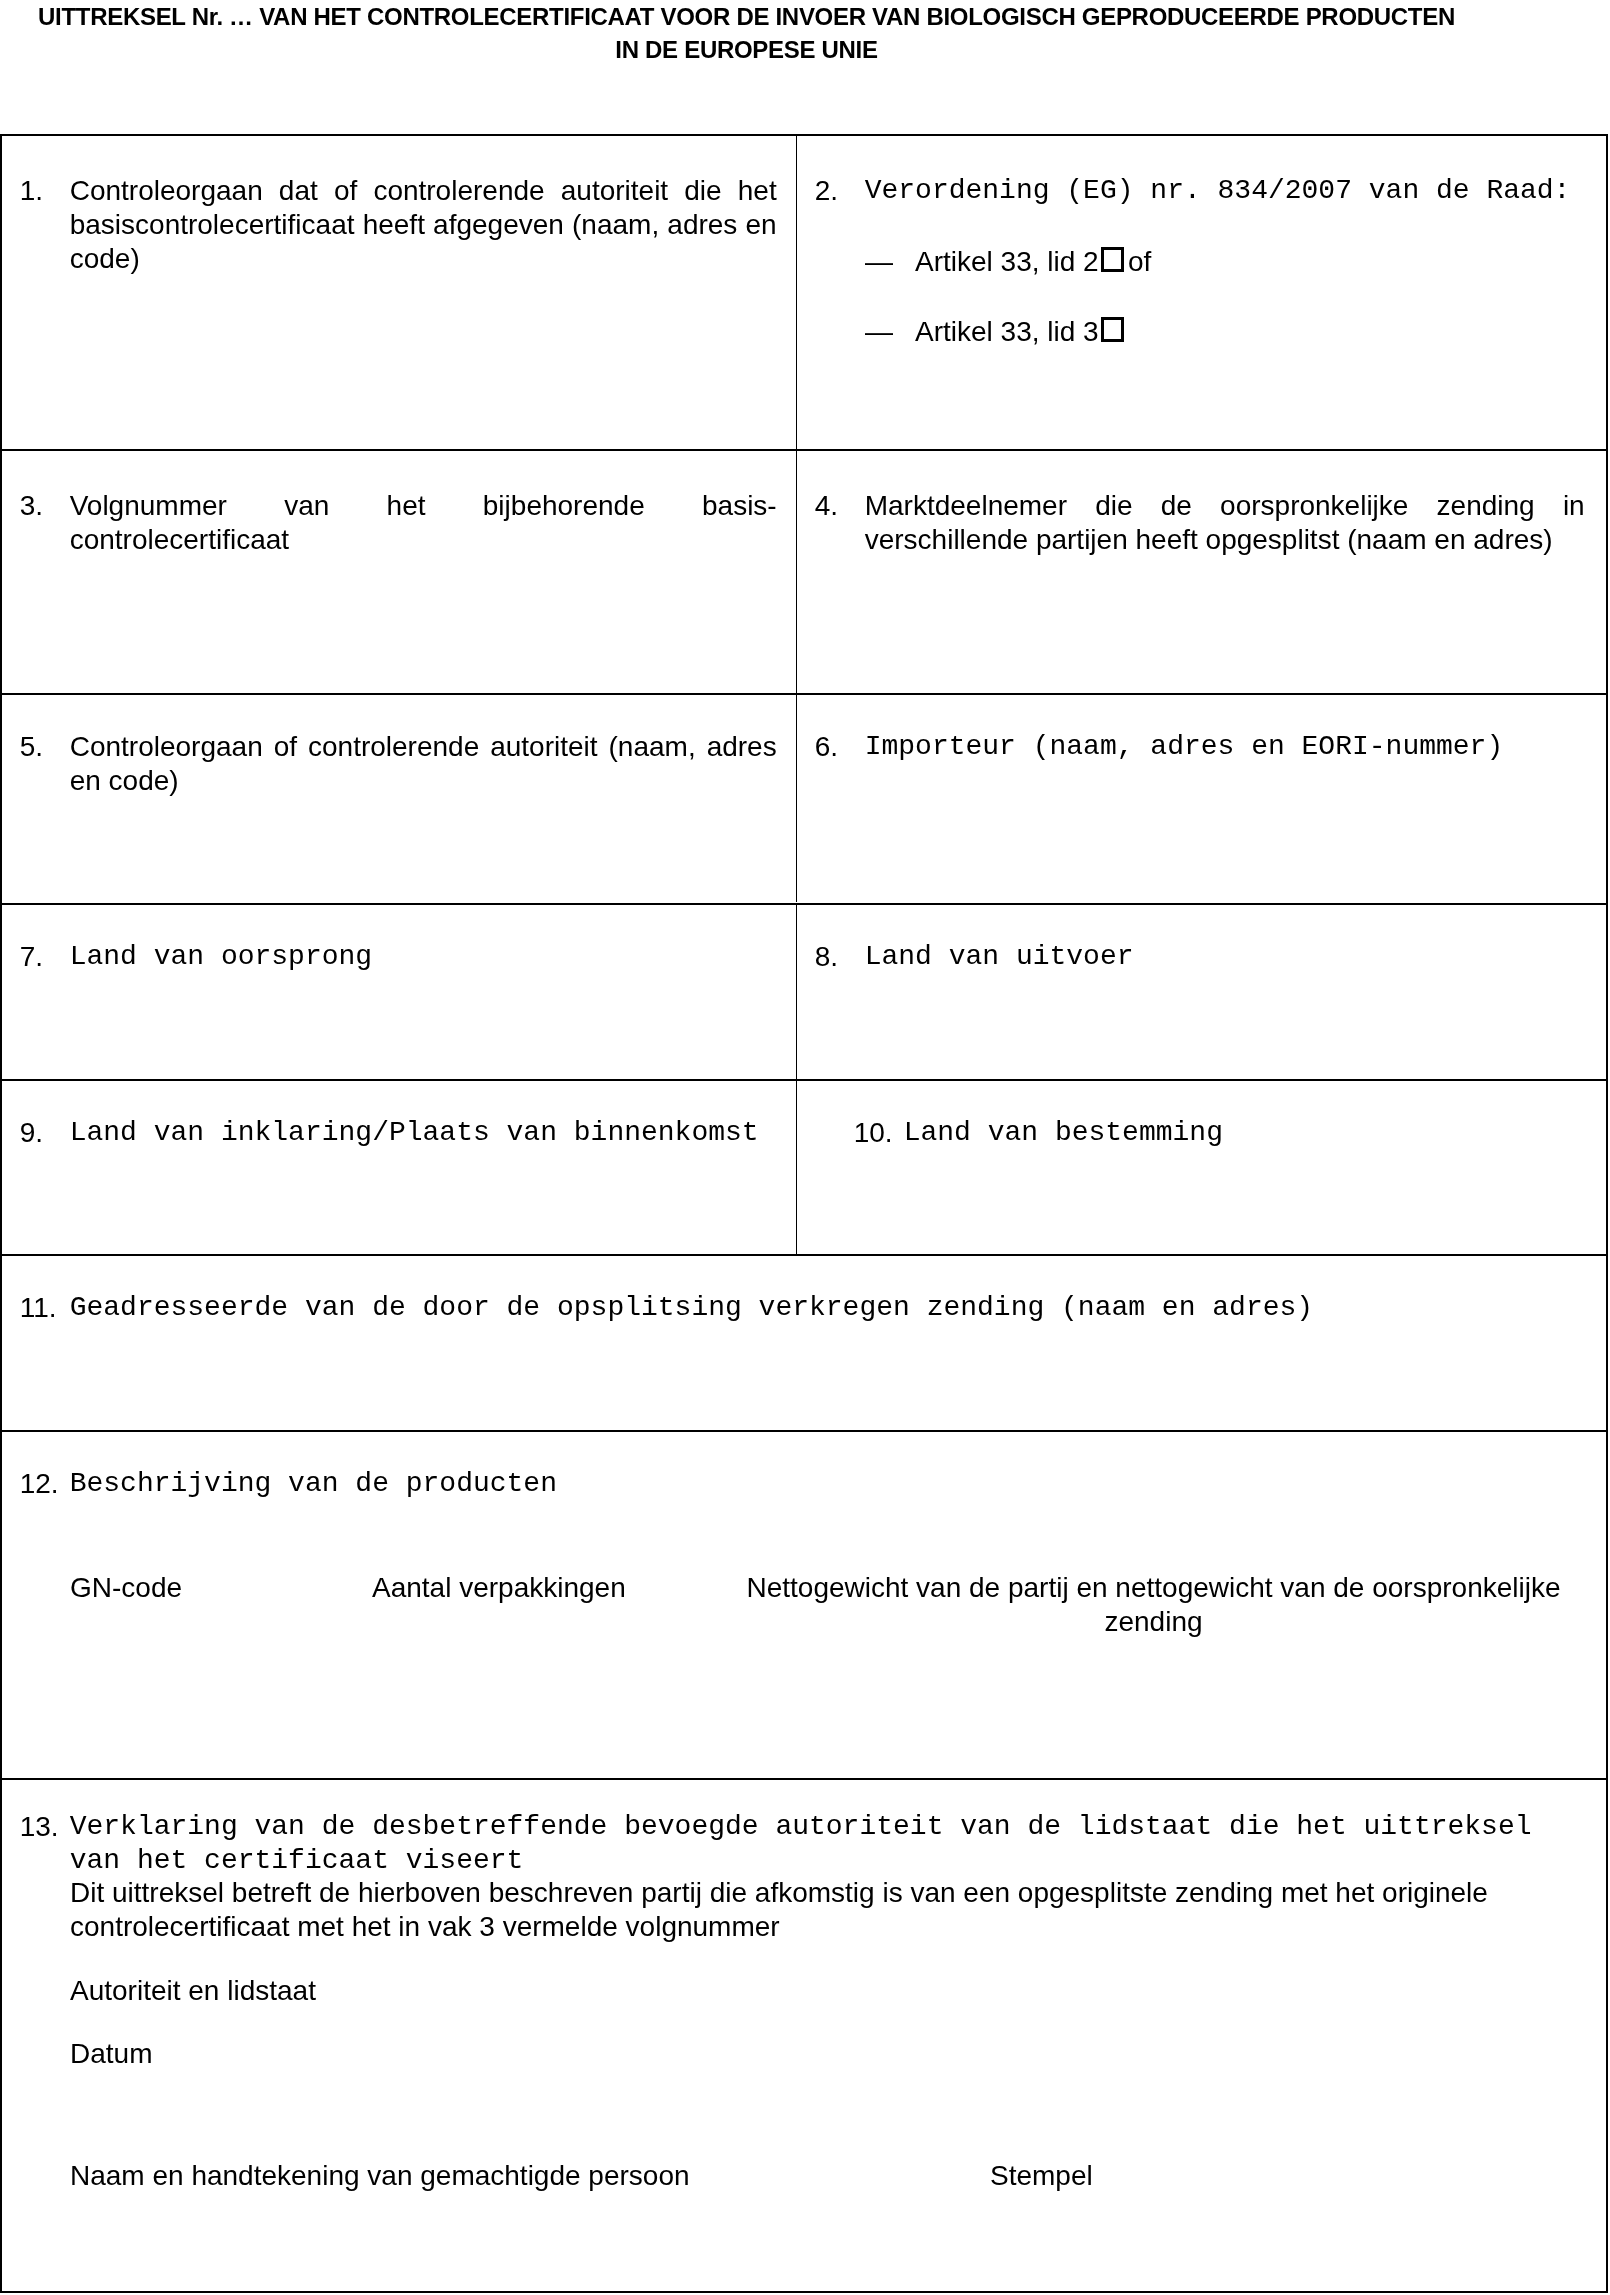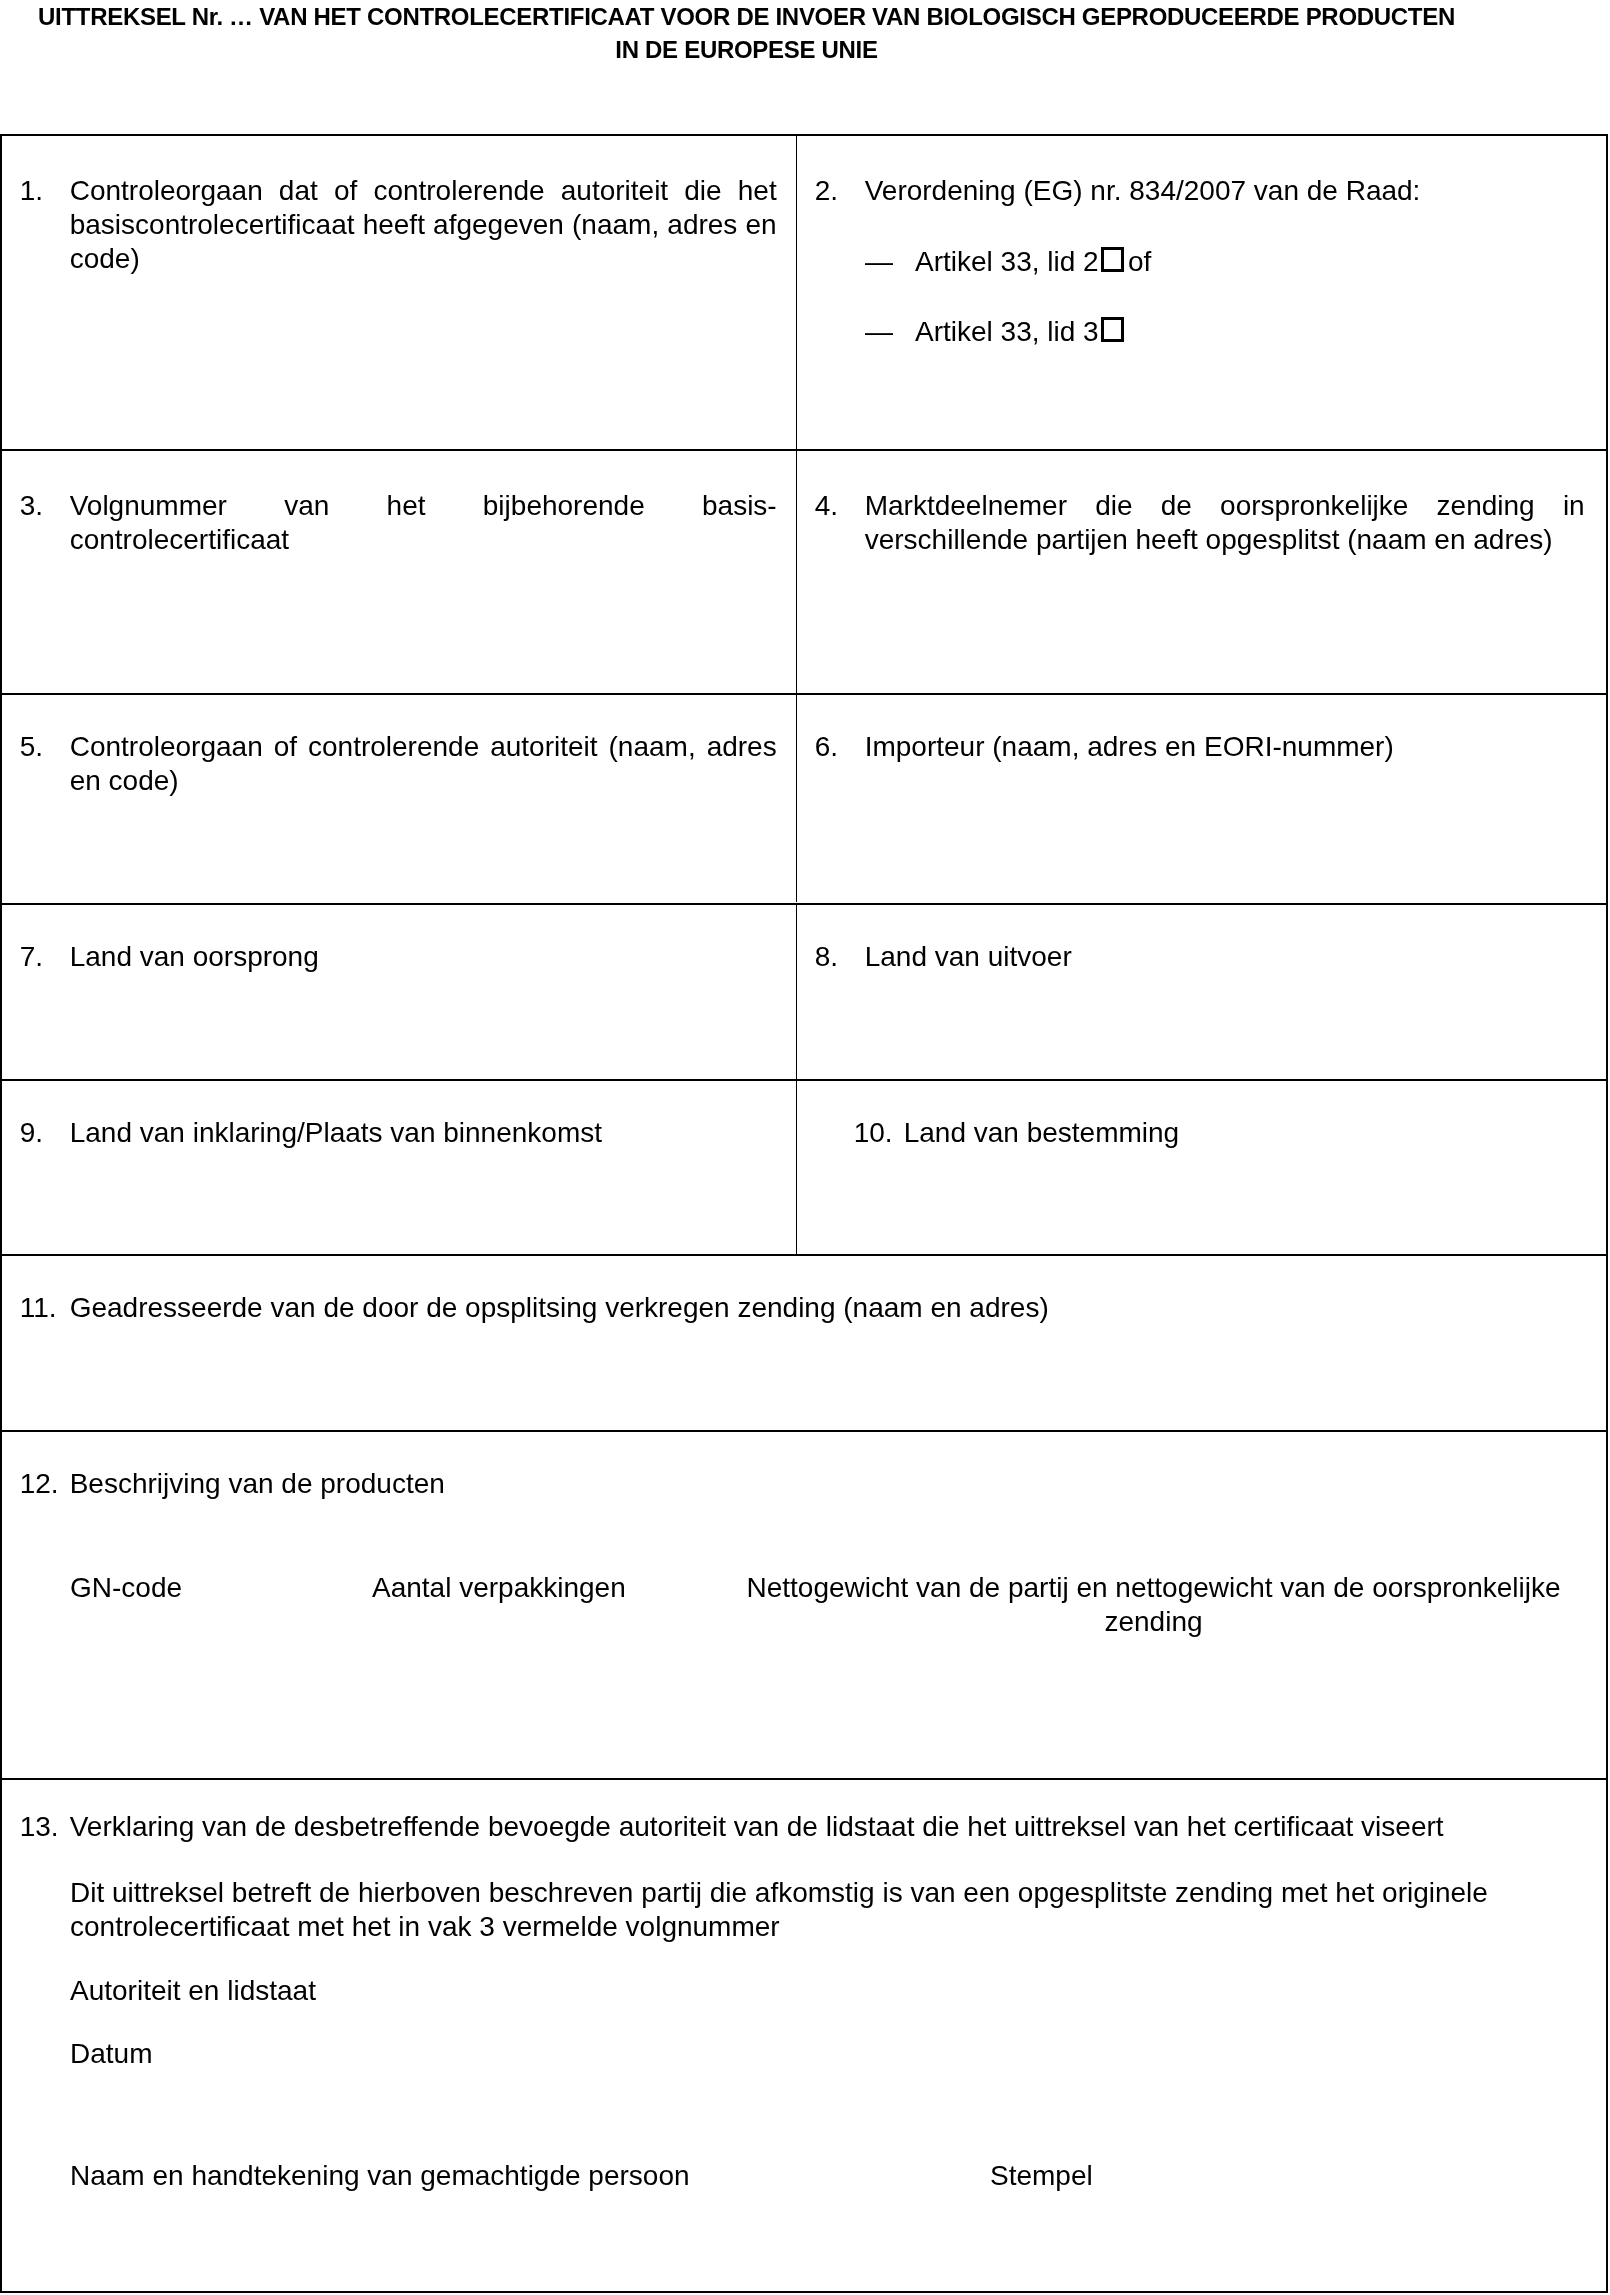--- a/index.html
+++ b/index.html
@@ -13,21 +13,21 @@
           border:2.5px solid #000; border-right-width:2.5px; box-sizing:border-box; }
   .row { position:absolute; left:0; right:0; border-top:2.5px solid #000; box-sizing:border-box; }
   .row.first { border-top:none; }
   .cell { position:absolute; top:0; bottom:0; box-sizing:border-box; }
   .cell.left { left:0; width:795px; border-right:1.3px solid #000; }
   .cell.right { left:795px; right:0; }
   .cell.full { left:0; right:0; }
   .item { position:absolute; font-size:28px; line-height:34px; }
   .num { position:absolute; left:0; top:0; }
   .txt { margin-left:50px; text-align:justify; }
-  .txt.nojust { text-align:left; }
+  .txt.nojust { text-align:left;font-family:Liberation Mono, monospace; }
   .checkbox { display:inline-block; width:23px; height:25px; border:3.2px solid #000;
               box-sizing:border-box; vertical-align:-1.3px; margin:0 3.8px 0 2.5px; }
   .sub { position:absolute; font-size:28px; line-height:34px; white-space:nowrap; }
   .dash { display:inline-block; width:50px; }
 </style>
 </head>
 <body>
 
 <div class="title">
   <span class="l1">UITTREKSEL Nr. … VAN HET CONTROLECERTIFICAAT VOOR DE INVOER VAN BIOLOGISCH GEPRODUCEERDE PRODUCTEN</span>

